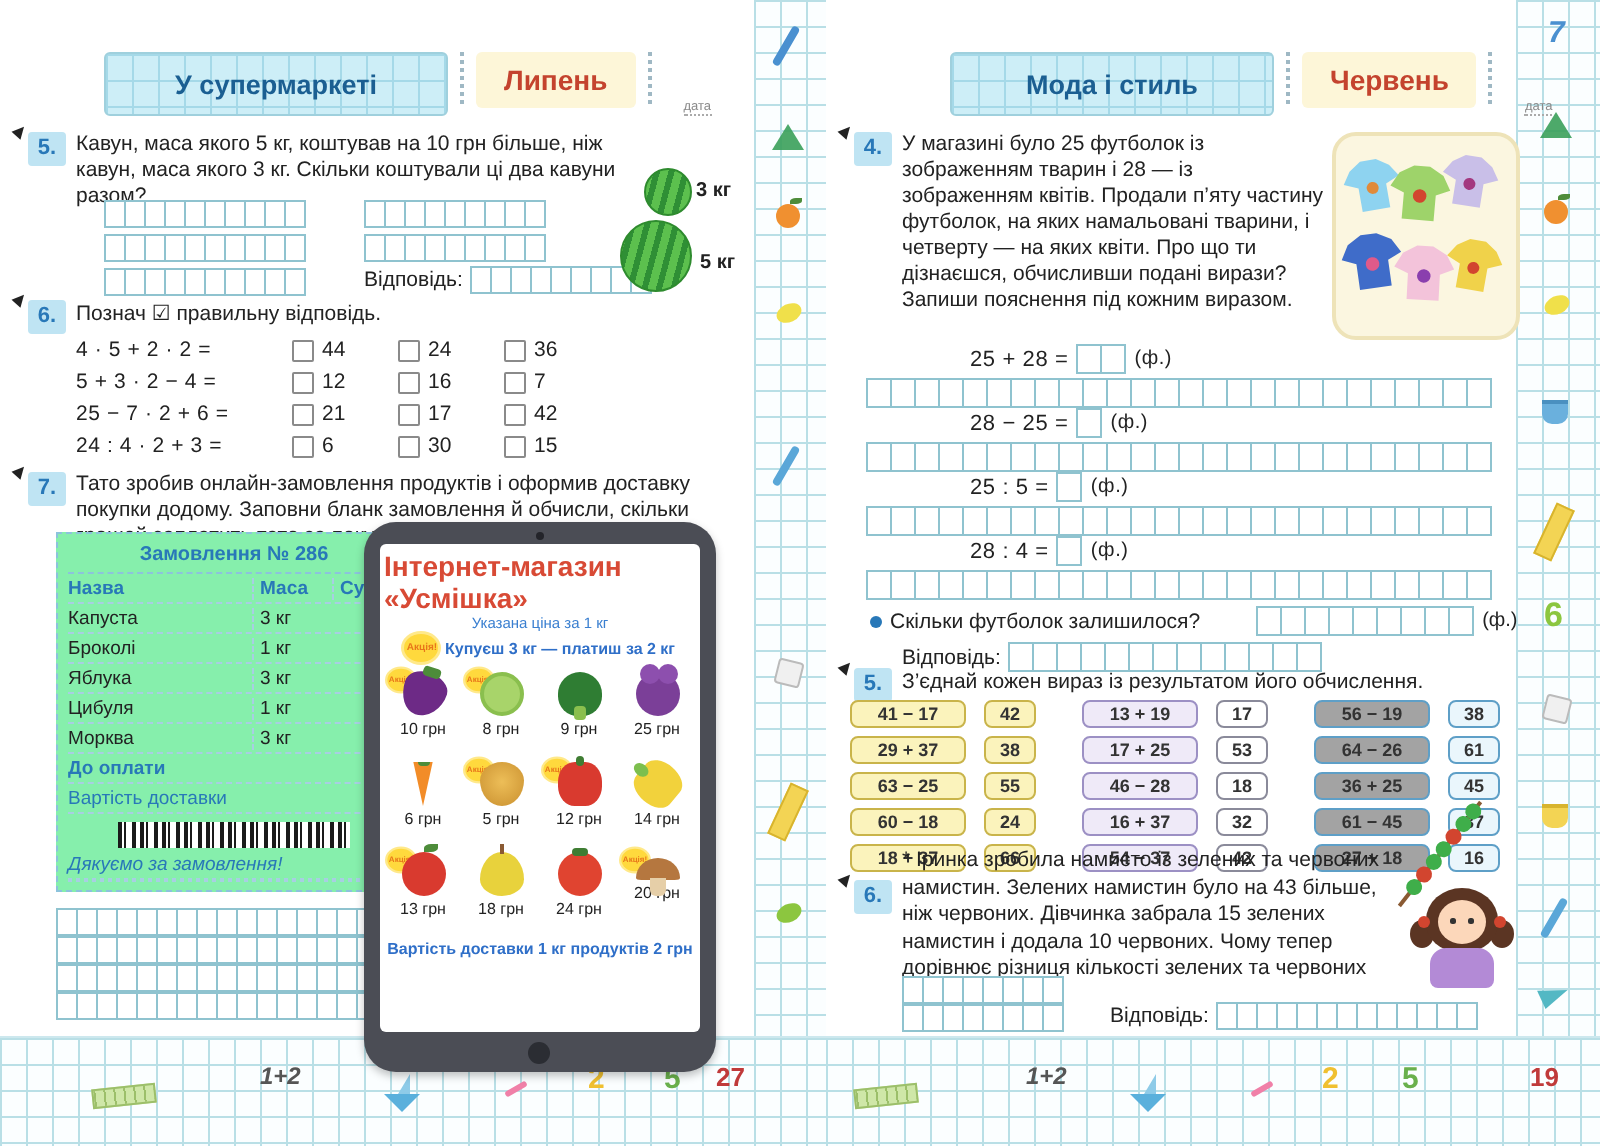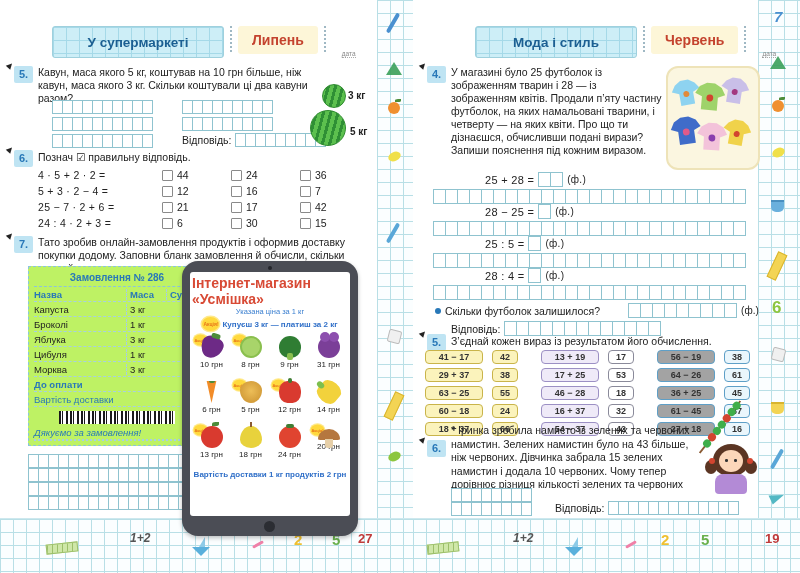--- a/index.html
+++ b/index.html
@@ -31,27 +31,27 @@
   .badge::before{content:"";position:absolute;left:-6px;top:-6px;width:0;height:0;
     border:3px solid transparent;border-bottom:6px solid #222;transform:rotate(42deg);}
   .ttext{position:absolute;font-size:10.5px;line-height:13px;color:#222;}
   
   .boxrow{display:flex;}
   .cell{width:9px;height:12px;border:1px solid #8fc3cf;background:#fff;margin-left:-1px;}
   .cell:first-child{margin-left:0;}
   .big .cell{width:11px;height:13px;}
   .answer-line{display:flex;align-items:center;gap:4px;font-size:10.5px;color:#222;}
   
-  .t6row{display:flex;align-items:center;height:16px;font-size:10.5px;gap:16px;}
+  .t6row{display:flex;align-items:center;height:16px;font-size:10.5px;}
   .t6expr{width:108px;letter-spacing:.3px;}
   .opt{display:flex;align-items:center;width:53px;}
   .cb{width:9px;height:9px;border:1px solid #8a8a8a;background:#fff;border-radius:1px;margin-right:4px;}
   .optnum{font-size:10.5px;}
   
-  #receipt{position:absolute;left:28px;top:266px;width:178px;background:#bef264;
+  #receipt{position:absolute;left:28px;top:266px;width:178px;background:#86efac;
     border:1px dashed #8cc3dc;padding:3px 5px 4px;box-sizing:border-box;}
   .r-title{text-align:center;font-size:10px;font-weight:bold;color:#2878b8;
     border-bottom:1px dashed #8cc3dc;padding:2px 0 3px;}
   .r-row{display:flex;align-items:center;height:14px;font-size:9.5px;border-bottom:1px dashed #a7cfe2;}
   .r-name{flex:1;}
   .r-mass{width:36px;border-left:1px dashed #a7cfe2;padding-left:3px;}
   .r-sum{width:30px;border-left:1px dashed #a7cfe2;padding-left:3px;}
   .r-head .r-name,.r-head .r-mass,.r-head .r-sum{color:#2878b8;font-weight:bold;}
   .r-blue{color:#2878b8;}
   #barcode{height:13px;width:116px;margin:4px auto 0;
@@ -489,21 +489,21 @@
               <span class="star">Акція!</span>
               <div class="pr cabbage"></div>
               <div class="p-price">8 грн</div>
             </div>
             <div class="p-item">
               <div class="pr broccoli"></div>
               <div class="p-price">9 грн</div>
             </div>
             <div class="p-item">
               <div class="pr grapes"></div>
-              <div class="p-price">31 грн</div>
+              <div class="p-price">25 грн</div>
             </div>
             <div class="p-item">
               <div class="pr carrot"></div>
               <div class="p-price">6 грн</div>
             </div>
             <div class="p-item">
               <span class="star">Акція!</span>
               <div class="pr onion"></div>
               <div class="p-price">5 грн</div>
             </div>

